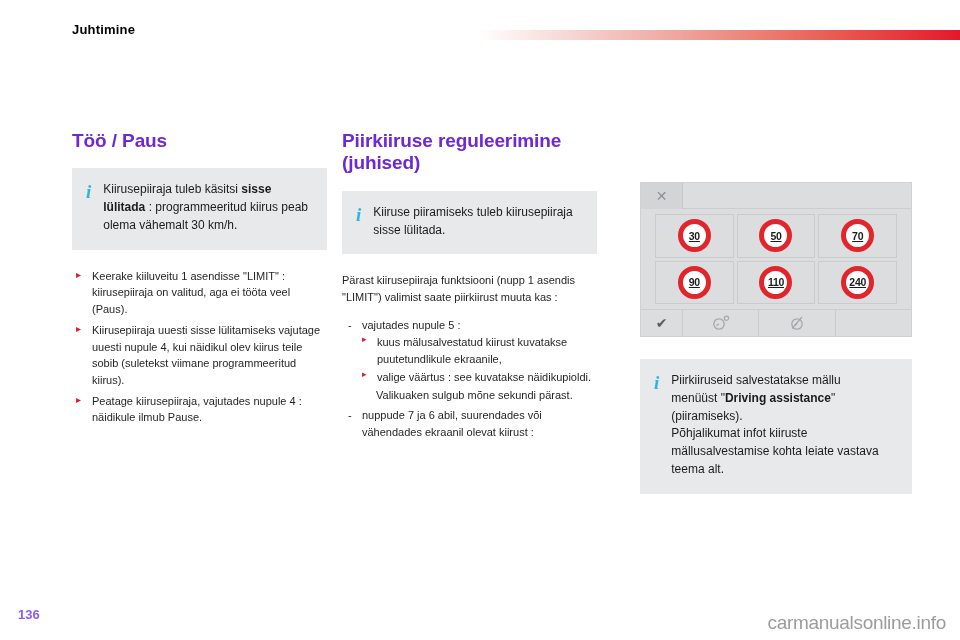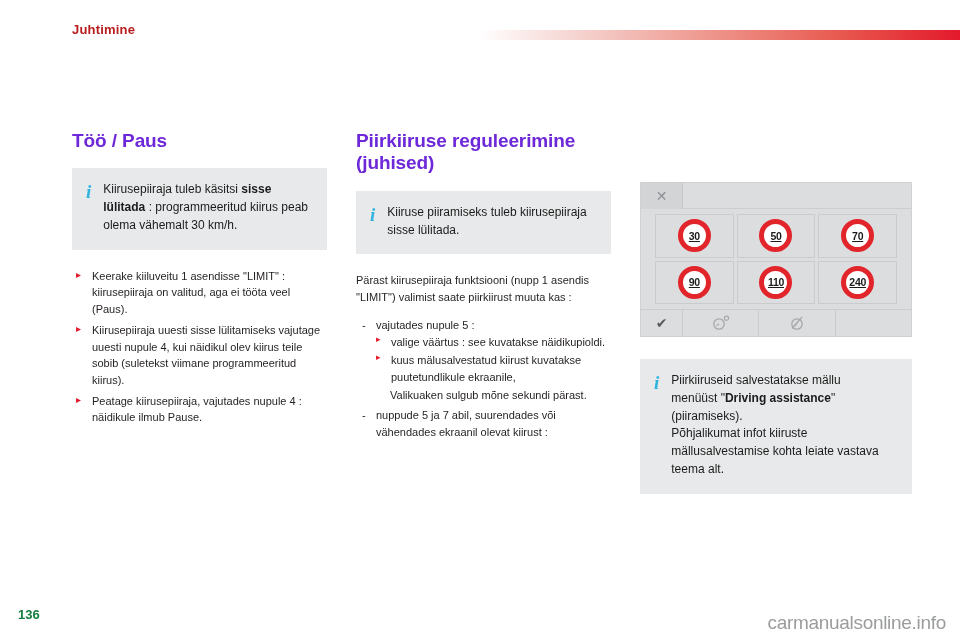--- a/index.html
+++ b/index.html
@@ -19,39 +19,39 @@
     top: 0; left: 0;
     width: 960px;
     height: 60px;
   }
   .section-title {
     position: absolute;
     left: 72px;
     top: 22px;
     font-size: 13px;
     font-weight: bold;
-    color: #b91c1c;
+    color: #000000;
     letter-spacing: 0.2px;
   }
   .header-rule {
     position: absolute;
     left: 478px;
     top: 30px;
     width: 482px;
     height: 10px;
     background: linear-gradient(to right, #ffffff 0%, #f6d9d6 18%, #ef9d94 45%, #e8594f 75%, #e3192b 100%);
   }
 
   
   .col {
     position: absolute;
     top: 130px;
   }
   .col-left   { left: 72px;  width: 255px; }
-  .col-mid    { left: 356px; width: 255px; }
+  .col-mid    { left: 342px; width: 255px; }
   .col-right  { left: 640px; width: 272px; }
 
   h1.col-heading {
     font-size: 19px;
     font-weight: bold;
     color: #6d28d9;
     line-height: 1.18;
     letter-spacing: -0.1px;
     margin-bottom: 16px;
   }
@@ -205,21 +205,21 @@
   .sp-btn:last-child { border-right: none; }
   .sp-btn.check { flex: 0 0 42px; color: #58595b; font-size: 14px; }
 
   
   .page-number {
     position: absolute;
     left: 18px;
     bottom: 18px;
     font-size: 13px;
     font-weight: bold;
-    color: #15803d;
+    color: #8b5cf6;
   }
   .watermark {
     position: absolute;
     right: 14px;
     bottom: 6px;
     font-size: 19px;
     color: #9a9c9e;
     letter-spacing: -0.3px;
     margin-left: 40px;
   }
@@ -267,31 +267,31 @@
     </div>
   </div>
 
   <div class="bodytext blurred">
     <div class="para">Pärast kiirusepiiraja funktsiooni (nupp 1 asendis "LIMIT") valimist saate piirkiirust muuta kas :</div>
 
     <ul class="lvl1 dash">
       <li>
         <span>vajutades nupule 5 :</span>
         <ul class="lvl2">
+          <li>kuus mälusalvestatud kiirust kuvatakse puutetundlikule ekraanile,</li>
           <li>valige väärtus : see kuvatakse näidikupioldi.</li>
-          <li>kuus mälusalvestatud kiirust kuvatakse puutetundlikule ekraanile,</li>
         </ul>
         <span class="indent-more">Valikuaken sulgub mõne sekundi pärast.</span>
       </li>
     </ul>
 
 
     <ul class="lvl1 dash">
       <li>
-        <span>nuppude 5 ja 7 abil, suurendades või vähendades ekraanil olevat kiirust :</span>
+        <span>nuppude 7 ja 6 abil, suurendades või vähendades ekraanil olevat kiirust :</span>
       </li>
     </ul>
   </div>
 </div>
 
 <div class="col col-right">
 
   <div class="screenpanel">
     <div class="sp-topbar">
       <div class="sp-close">✕</div>

